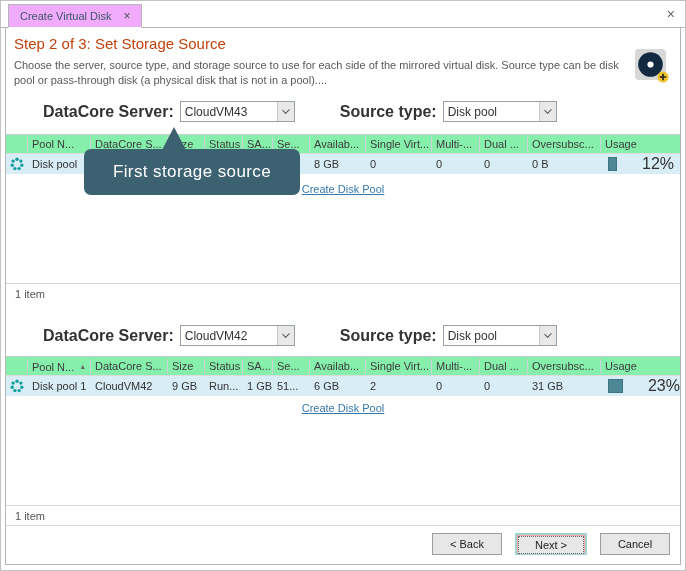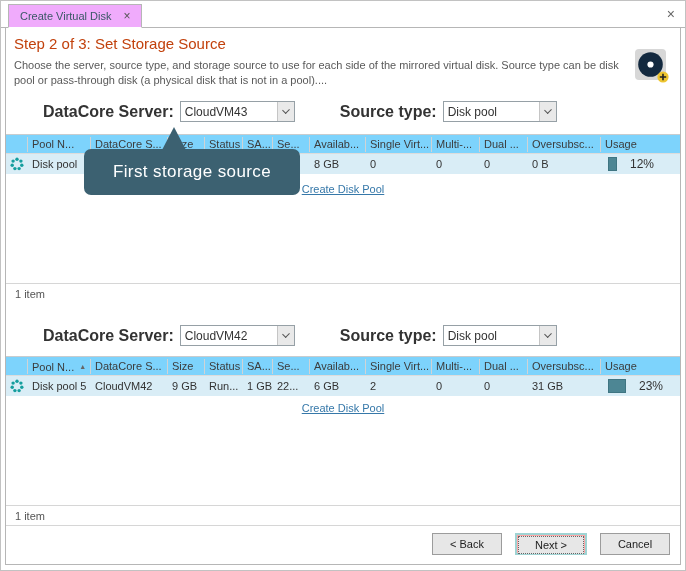--- a/index.html
+++ b/index.html
@@ -20,32 +20,32 @@
   
   .controls{position:absolute;left:0;right:0;height:21px;display:flex;align-items:center;}
   .controls .lbl{font-size:16px;color:#333;margin-left:37px;font-weight:bold;}
   .controls .lbl2{margin-left:45px;}
   .combo{display:flex;align-items:stretch;width:115px;height:21px;border:1px solid #96a0a6;background:#fff;margin-left:6px;cursor:default;}
   .combo-val{flex:1;font-size:12px;color:#333;padding:3px 0 0 4px;overflow:hidden;white-space:nowrap;}
   .combo-btn{width:17px;background:#e9e9e9;border-left:1px solid #c5c5c5;display:flex;align-items:center;justify-content:center;}
   .chev{width:6px;height:5px;border-left:1px solid #555;border-bottom:1px solid #555;transform:rotate(-45deg) translate(1px,-1px);}
   
   .table{position:absolute;left:0;right:0;border-top:1px solid #c8ccce;}
-  .thead{display:flex;height:19px;align-items:center;border-bottom:1px solid #dcdcdc;background:#7dd3fc;}
+  .thead{display:flex;height:19px;align-items:center;border-bottom:1px solid #dcdcdc;background:#86efac;}
   .thead .c{font-size:11px;color:#3c3c3c;border-right:1px solid #d0d3d5;height:15px;line-height:15px;padding-left:4px;white-space:nowrap;overflow:hidden;cursor:default;}
   .trow{display:flex;height:20px;align-items:center;background:#d9edf6;cursor:default;}
   .trow .c{font-size:11px;color:#333;padding-left:4px;white-space:nowrap;overflow:hidden;}
   .c0{width:22px;padding-left:0 !important;display:flex;justify-content:center;align-items:center;}
   .c1{width:63px;}.c2{width:77px;}.c3{width:37px;}.c4{width:38px;}.c5{width:30px;}
   .c6{width:37px;}.c7{width:56px;}.c8{width:66px;}.c9{width:48px;}.c10{width:48px;}
   .c11{width:73px;}.c12{flex:1;border-right:none !important;}
   .sort{font-size:7px;color:#666;margin-left:5px;vertical-align:2px;}
   .usage-cell{display:flex;align-items:center;}
   .bar{height:14px;background:#4d8694;border:1px solid #3f7582;margin-left:3px;}
-  .pct{font-size:12px;color:#333;margin-left:13px;}
+  .pct{font-size:16px;color:#333;margin-left:25px;}
   
   .linkrow{position:absolute;left:0;right:0;text-align:center;}
   .linkrow a{font-size:11px;color:#3678a9;text-decoration:underline;cursor:pointer;}
   .footer{position:absolute;left:0;right:0;height:22px;border-top:1px solid #d6d6d6;font-size:11px;color:#555;line-height:21px;padding-left:9px;}
   .footer.last{border-bottom:1px solid #d6d6d6;height:21px;}
   
   .tooltip{position:absolute;left:78px;top:121px;width:216px;height:46px;background:#3c6171;border-radius:7px;
            display:flex;align-items:center;justify-content:center;z-index:5;}
   .tooltip:before{content:"";position:absolute;top:-22px;left:78px;width:0;height:0;
            border-left:12px solid transparent;border-right:12px solid transparent;border-bottom:23px solid #3c6171;}
@@ -201,26 +201,26 @@
               <circle cx="7" cy="2.2" r="1.7"></circle>
                 <circle cx="10.9" cy="4.1" r="1.7"></circle>
               <circle cx="11.8" cy="8.3" r="1.7"></circle>
                 <circle cx="9.1" cy="11.6" r="1.7"></circle>
               <circle cx="4.9" cy="11.6" r="1.7"></circle>
                 <circle cx="2.2" cy="8.3" r="1.7"></circle>
               <circle cx="3.1" cy="4.1" r="1.7"></circle>
             </g>
           </svg>
         </span>
-        <span class="c c1">Disk pool 5</span>
+        <span class="c c1">Disk pool 1</span>
         <span class="c c2">CloudVM42</span>
         <span class="c c3">9 GB</span>
         <span class="c c4">Run...</span>
         <span class="c c5">1 GB</span>
-        <span class="c c6">22...</span>
+        <span class="c c6">51...</span>
         <span class="c c7">6 GB</span>
         <span class="c c8">2</span>
         <span class="c c9">0</span>
         <span class="c c10">0</span>
         <span class="c c11">31 GB</span>
         <span class="c c12 usage-cell">
           <span class="bar" style="width: 18px;"></span>
           <span class="pct">23%</span>
         </span>
       </div>

